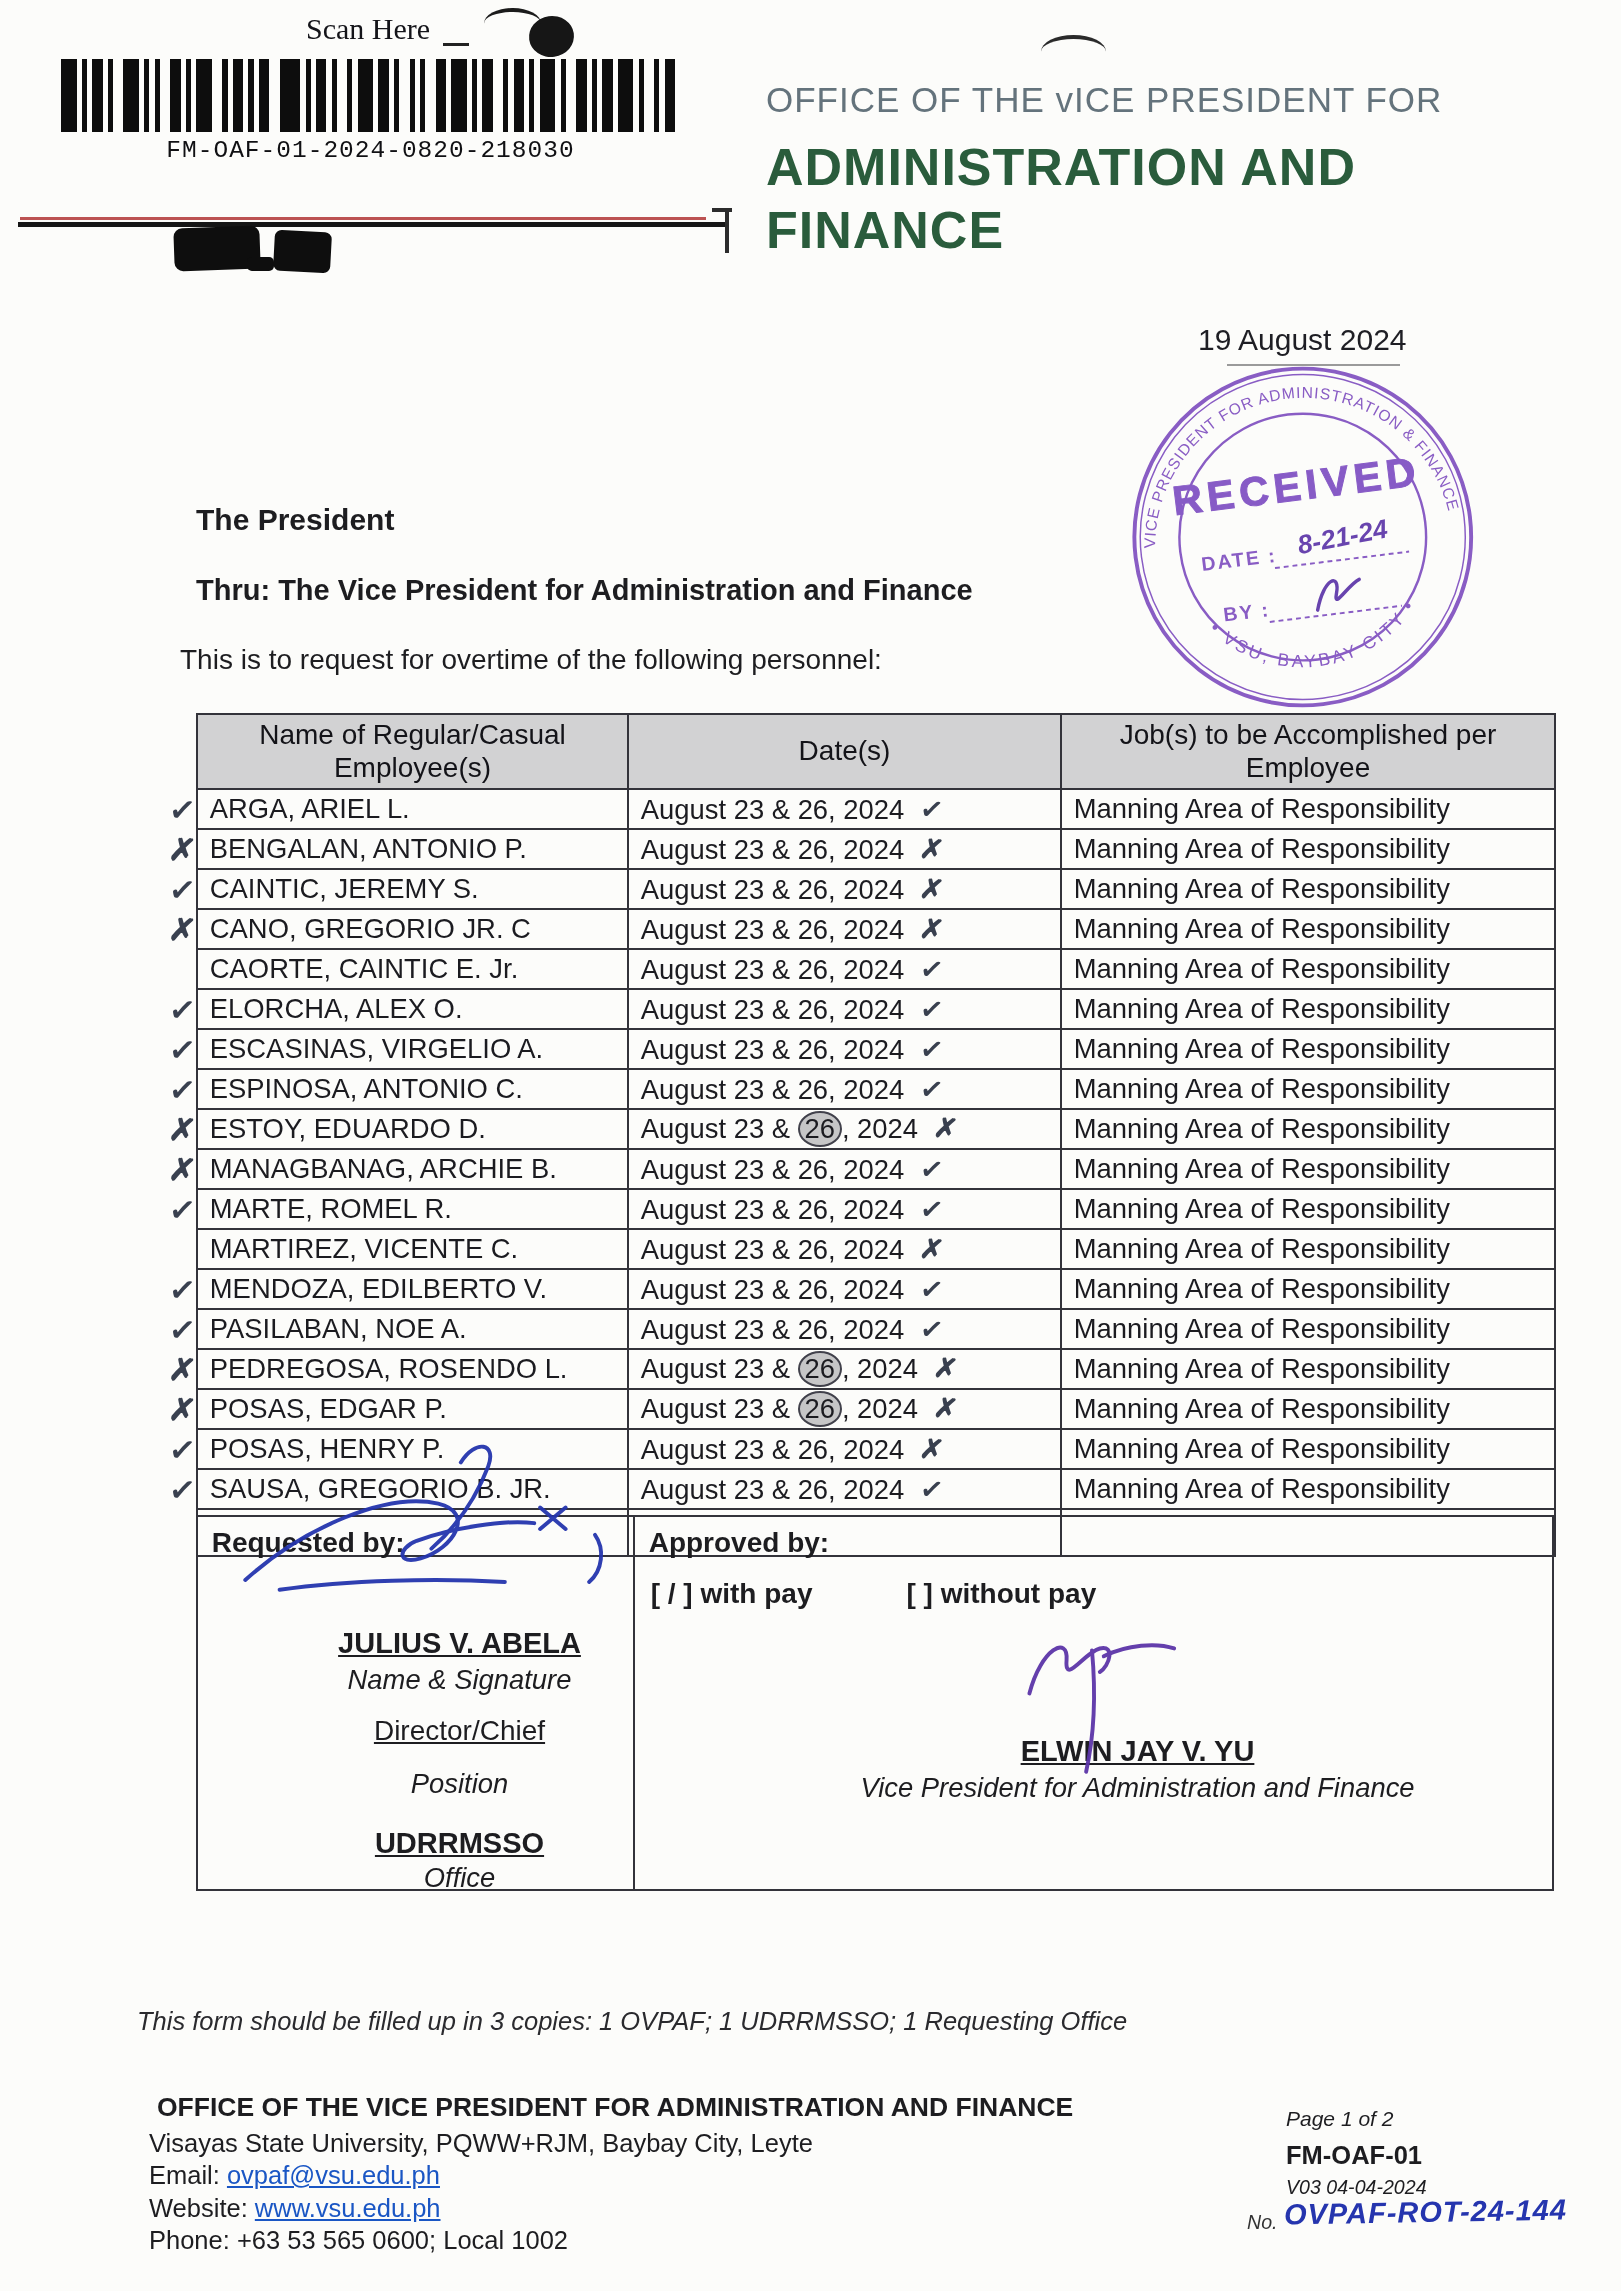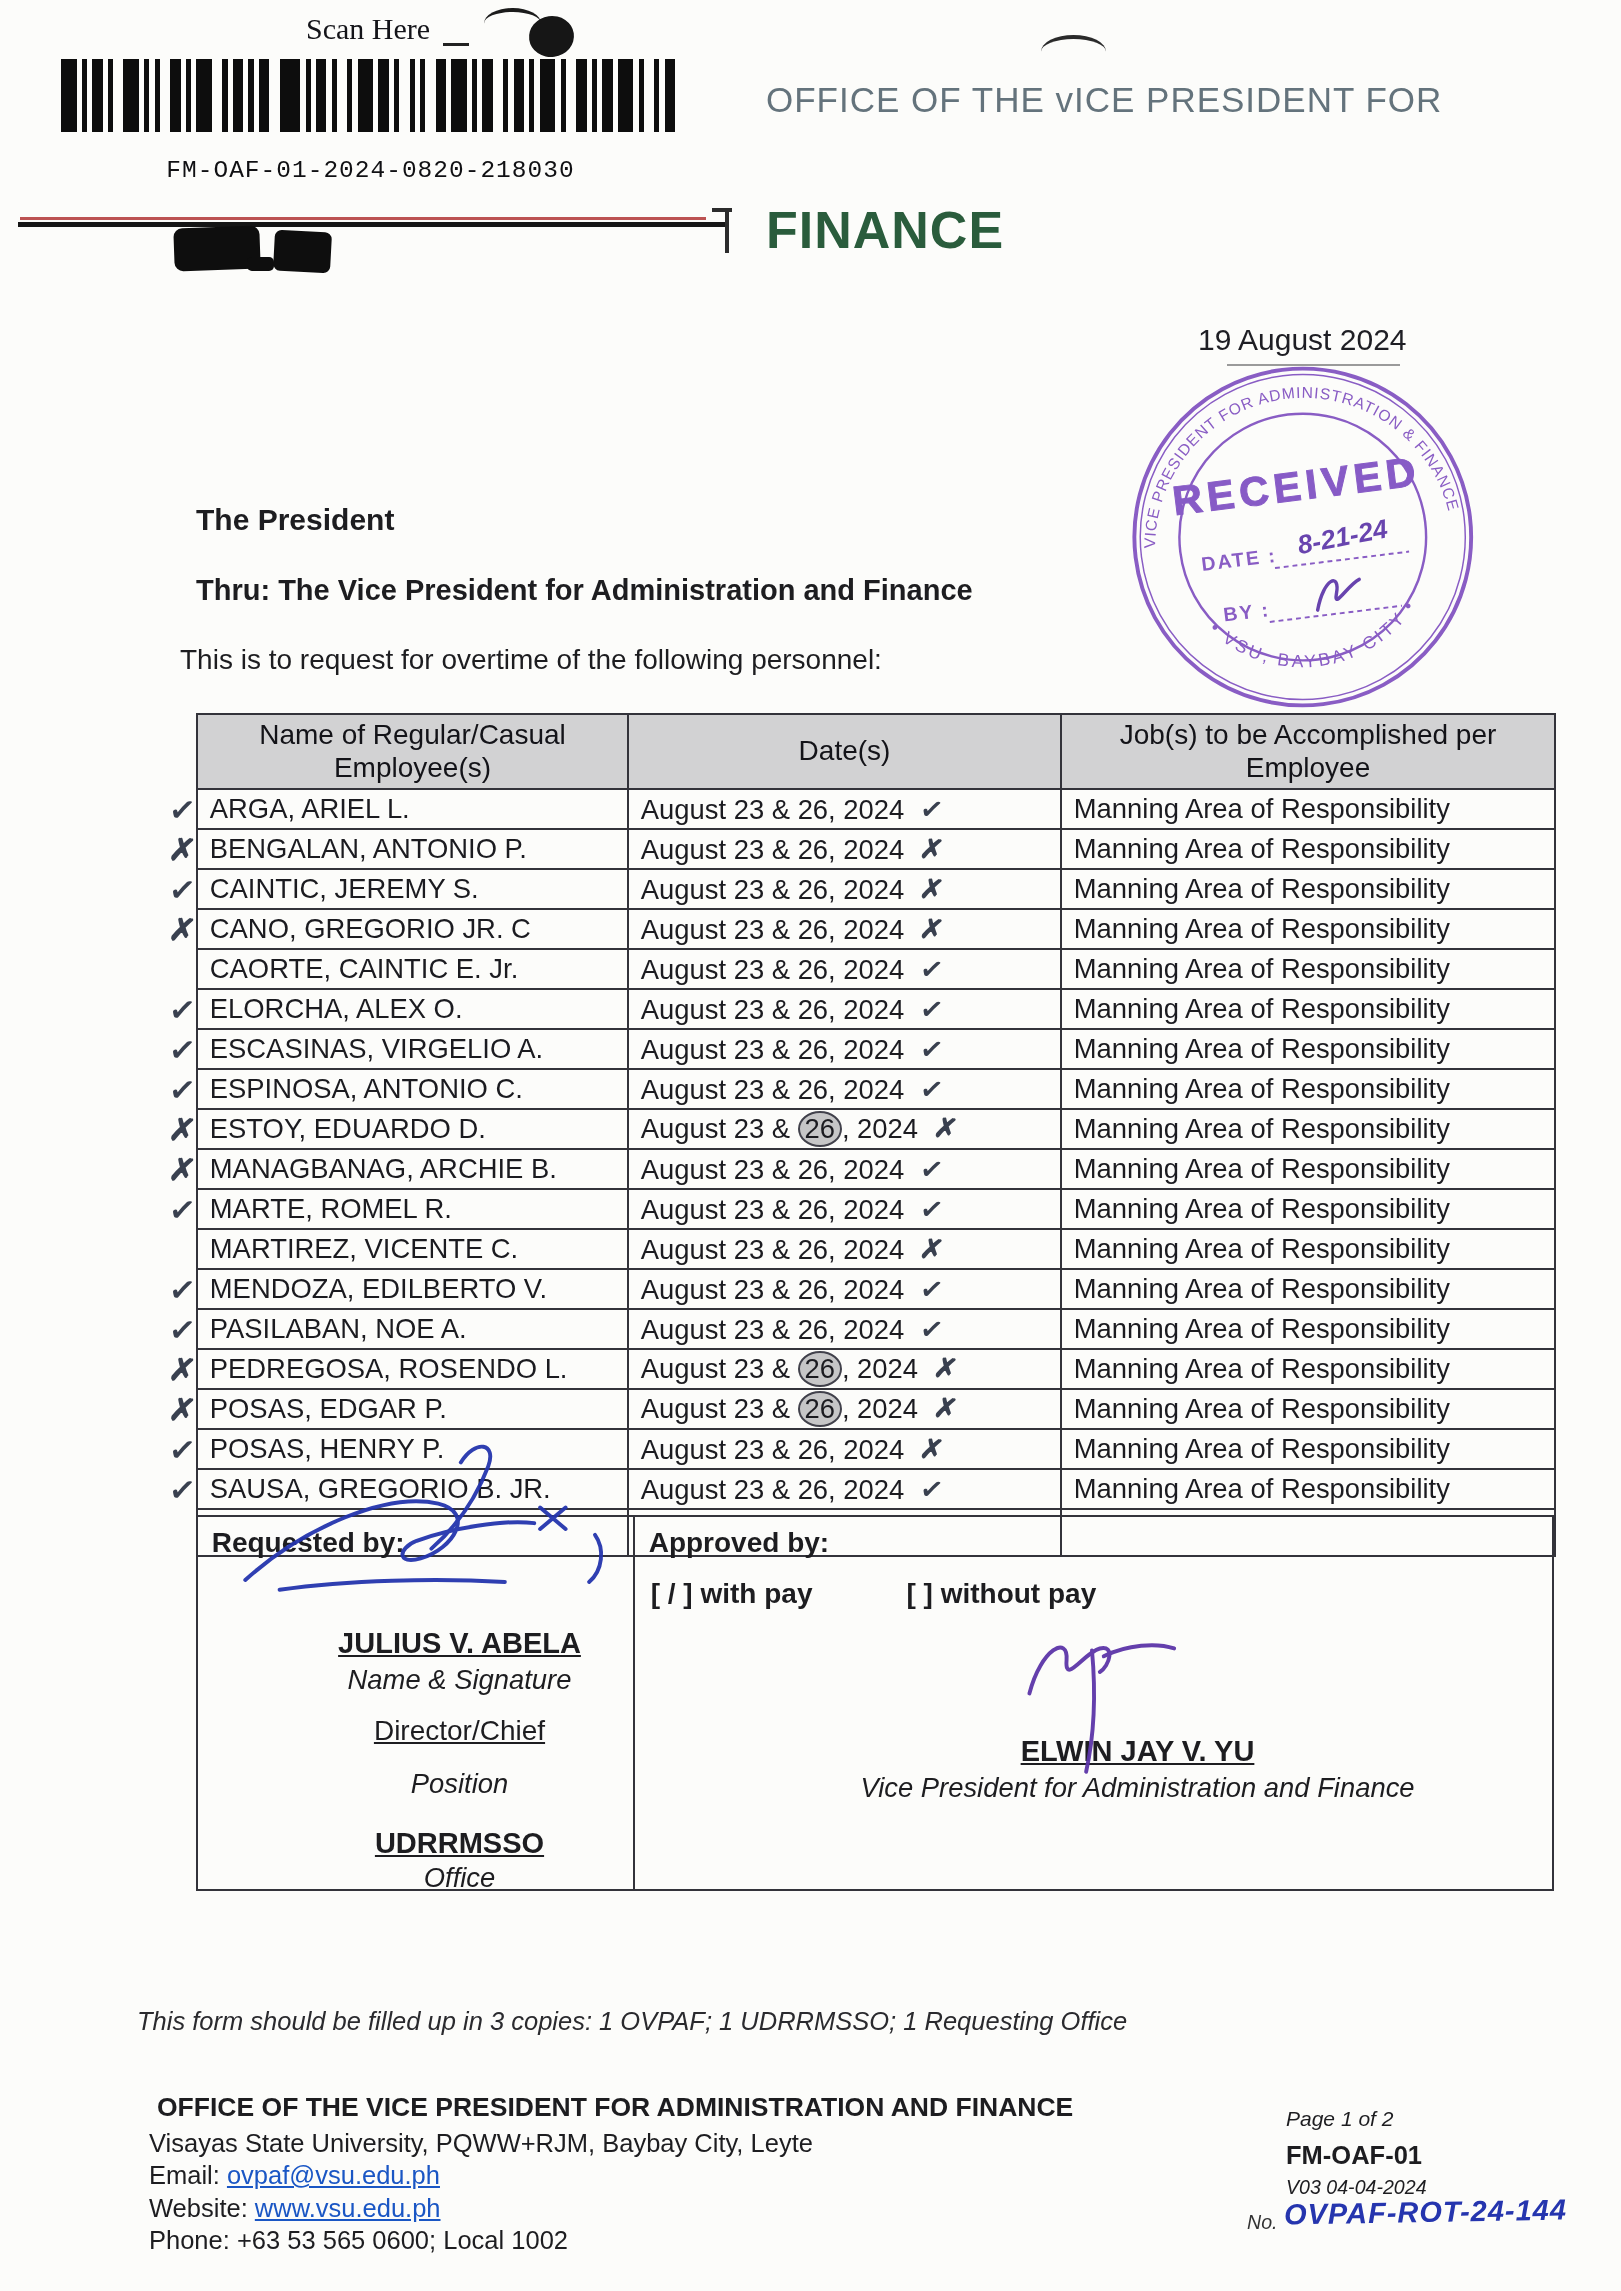--- a/index.html
+++ b/index.html
@@ -8,21 +8,21 @@
     background:#fcfcfa; overflow:hidden;
     font-family:"Liberation Sans", sans-serif; color:#1d1d20;
   }
   
   .scan-here { position:absolute; left:306px; top:11.8px; font-family:"Liberation Serif", serif; font-size:30px; color:#141419; }
   .scan-underline { position:absolute; left:443px; top:43px; width:25.5px; height:2.9px; background:#222; }
   #barcode { position:absolute; left:61px; top:59px; width:619px; height:73px; display:flex; }
   #barcode .bar { background:#0d0d0d; height:100%; }
   #barcode .sp  { background:transparent; height:100%; }
   .barcode-text { position:absolute; left:61px; top:137px; width:619px; text-align:center;
-    font-family:"Liberation Mono", monospace; font-size:24.5px; letter-spacing:1px; color:#101013;margin-top:20px; }
+    font-family:"Liberation Mono", monospace; font-size:24.5px; letter-spacing:1px; color:#101013; }
   .office1 { position:absolute; left:766px; top:80px;  font-size:35px; color:#64737c; letter-spacing:1px; }
   .office2 { position:absolute; left:766px; top:137px; font-size:52px; font-weight:bold; color:#2a5c3c; letter-spacing:1px; }
   .office3 { position:absolute; left:766px; top:200px; font-size:52px; font-weight:bold; color:#2a5c3c; letter-spacing:1px; }
   
   .hole-dot { position:absolute; left:529px; top:15.7px; width:45px; height:41px; border-radius:50%; background:#161616; transform:rotate(-8deg); }
   .arc1 { position:absolute; left:484px; top:7.8px;  width:57px; height:27.4px; border-top:4.9px solid #1b1b1b; border-radius:50%; }
   .arc2 { position:absolute; left:1041px; top:35px; width:65px; height:29px; border-top:4.9px solid #2a2a2a; border-radius:50%; }
   .redline   { position:absolute; left:19.6px; top:217px; width:686px; height:2.9px; background:#b03434; opacity:.85; }
   .blackline { position:absolute; left:17.6px; top:222px; width:710px; height:4.9px; background:#161616; }
   .blob1 { position:absolute; left:174px; top:227px; width:86px; height:43px; background:#0e0e0e; border-radius:8.8px; transform:rotate(-2deg); }
@@ -164,20 +164,21 @@
       <div class="sp" style="flex: 1 1 0%;"></div>
       <div class="bar" style="flex: 1 1 0%;"></div>
       <div class="sp" style="flex: 2 1 0%;"></div>
       <div class="bar" style="flex: 1 1 0%;"></div>
       <div class="sp" style="flex: 1 1 0%;"></div>
       <div class="bar" style="flex: 2 1 0%;"></div>
       <div class="sp" style="flex: 1 1 0%;"></div>
     </div>
   <div class="barcode-text">FM-OAF-01-2024-0820-218030</div>
   <div class="office1">OFFICE OF THE vICE PRESIDENT FOR</div>
+  <div class="office2">ADMINISTRATION AND</div>
   <div class="office3">FINANCE</div>
 
   <div class="hole-dot"></div>
   <div class="arc1"></div>
   <div class="arc2"></div>
   <div class="redline"></div>
   <div class="blackline"></div>
   <div class="blob1"></div>
   <div class="blob2"></div>
   <div class="blob3"></div>

